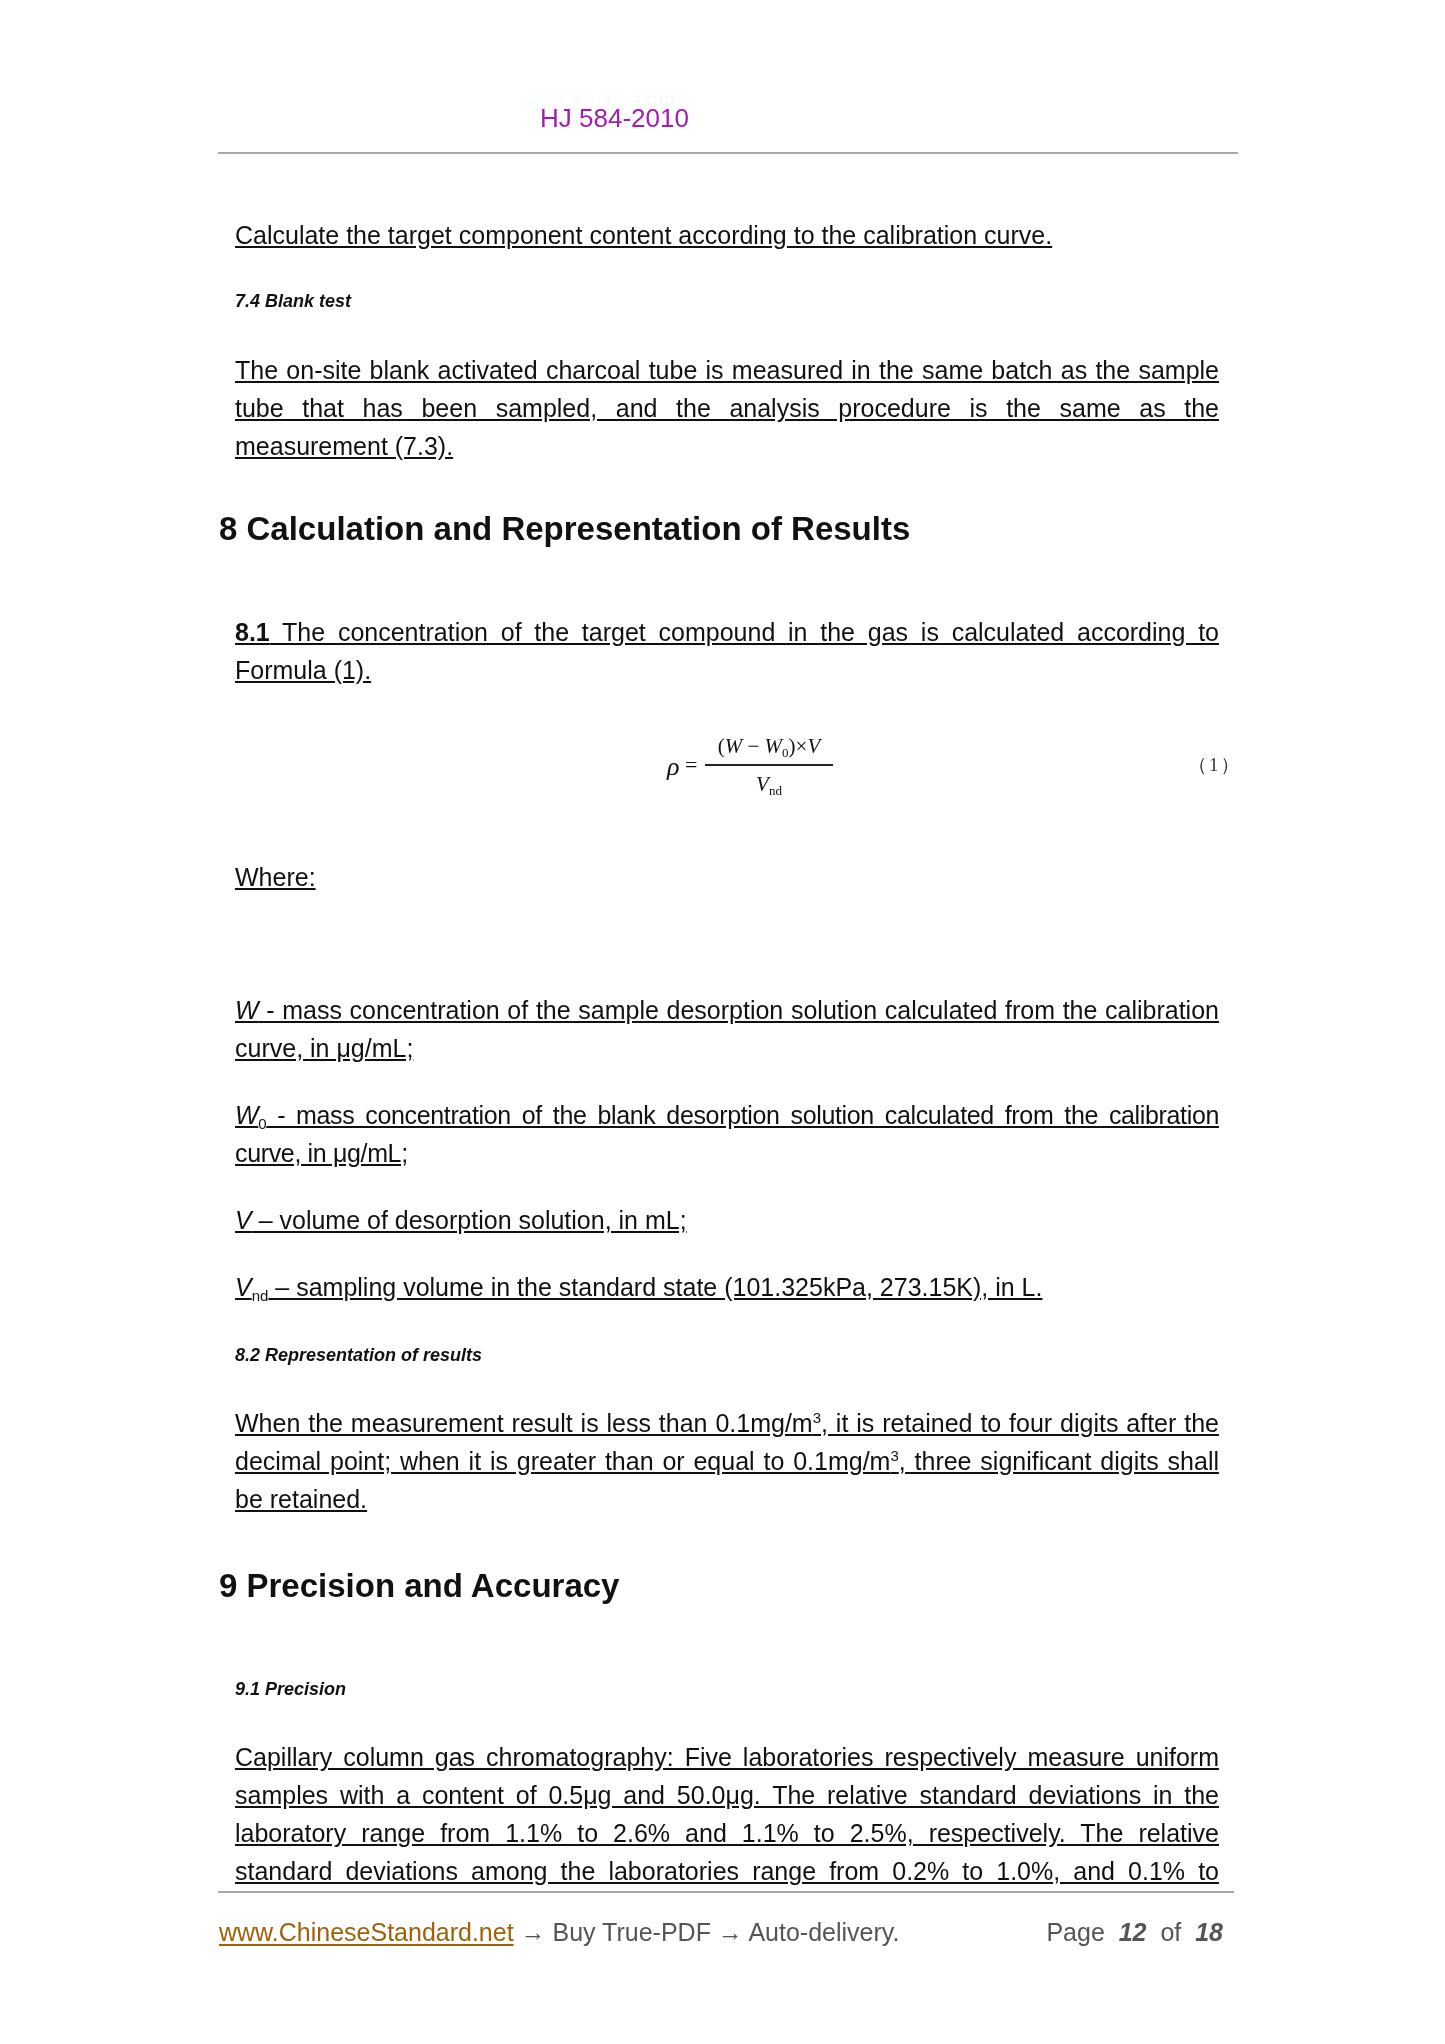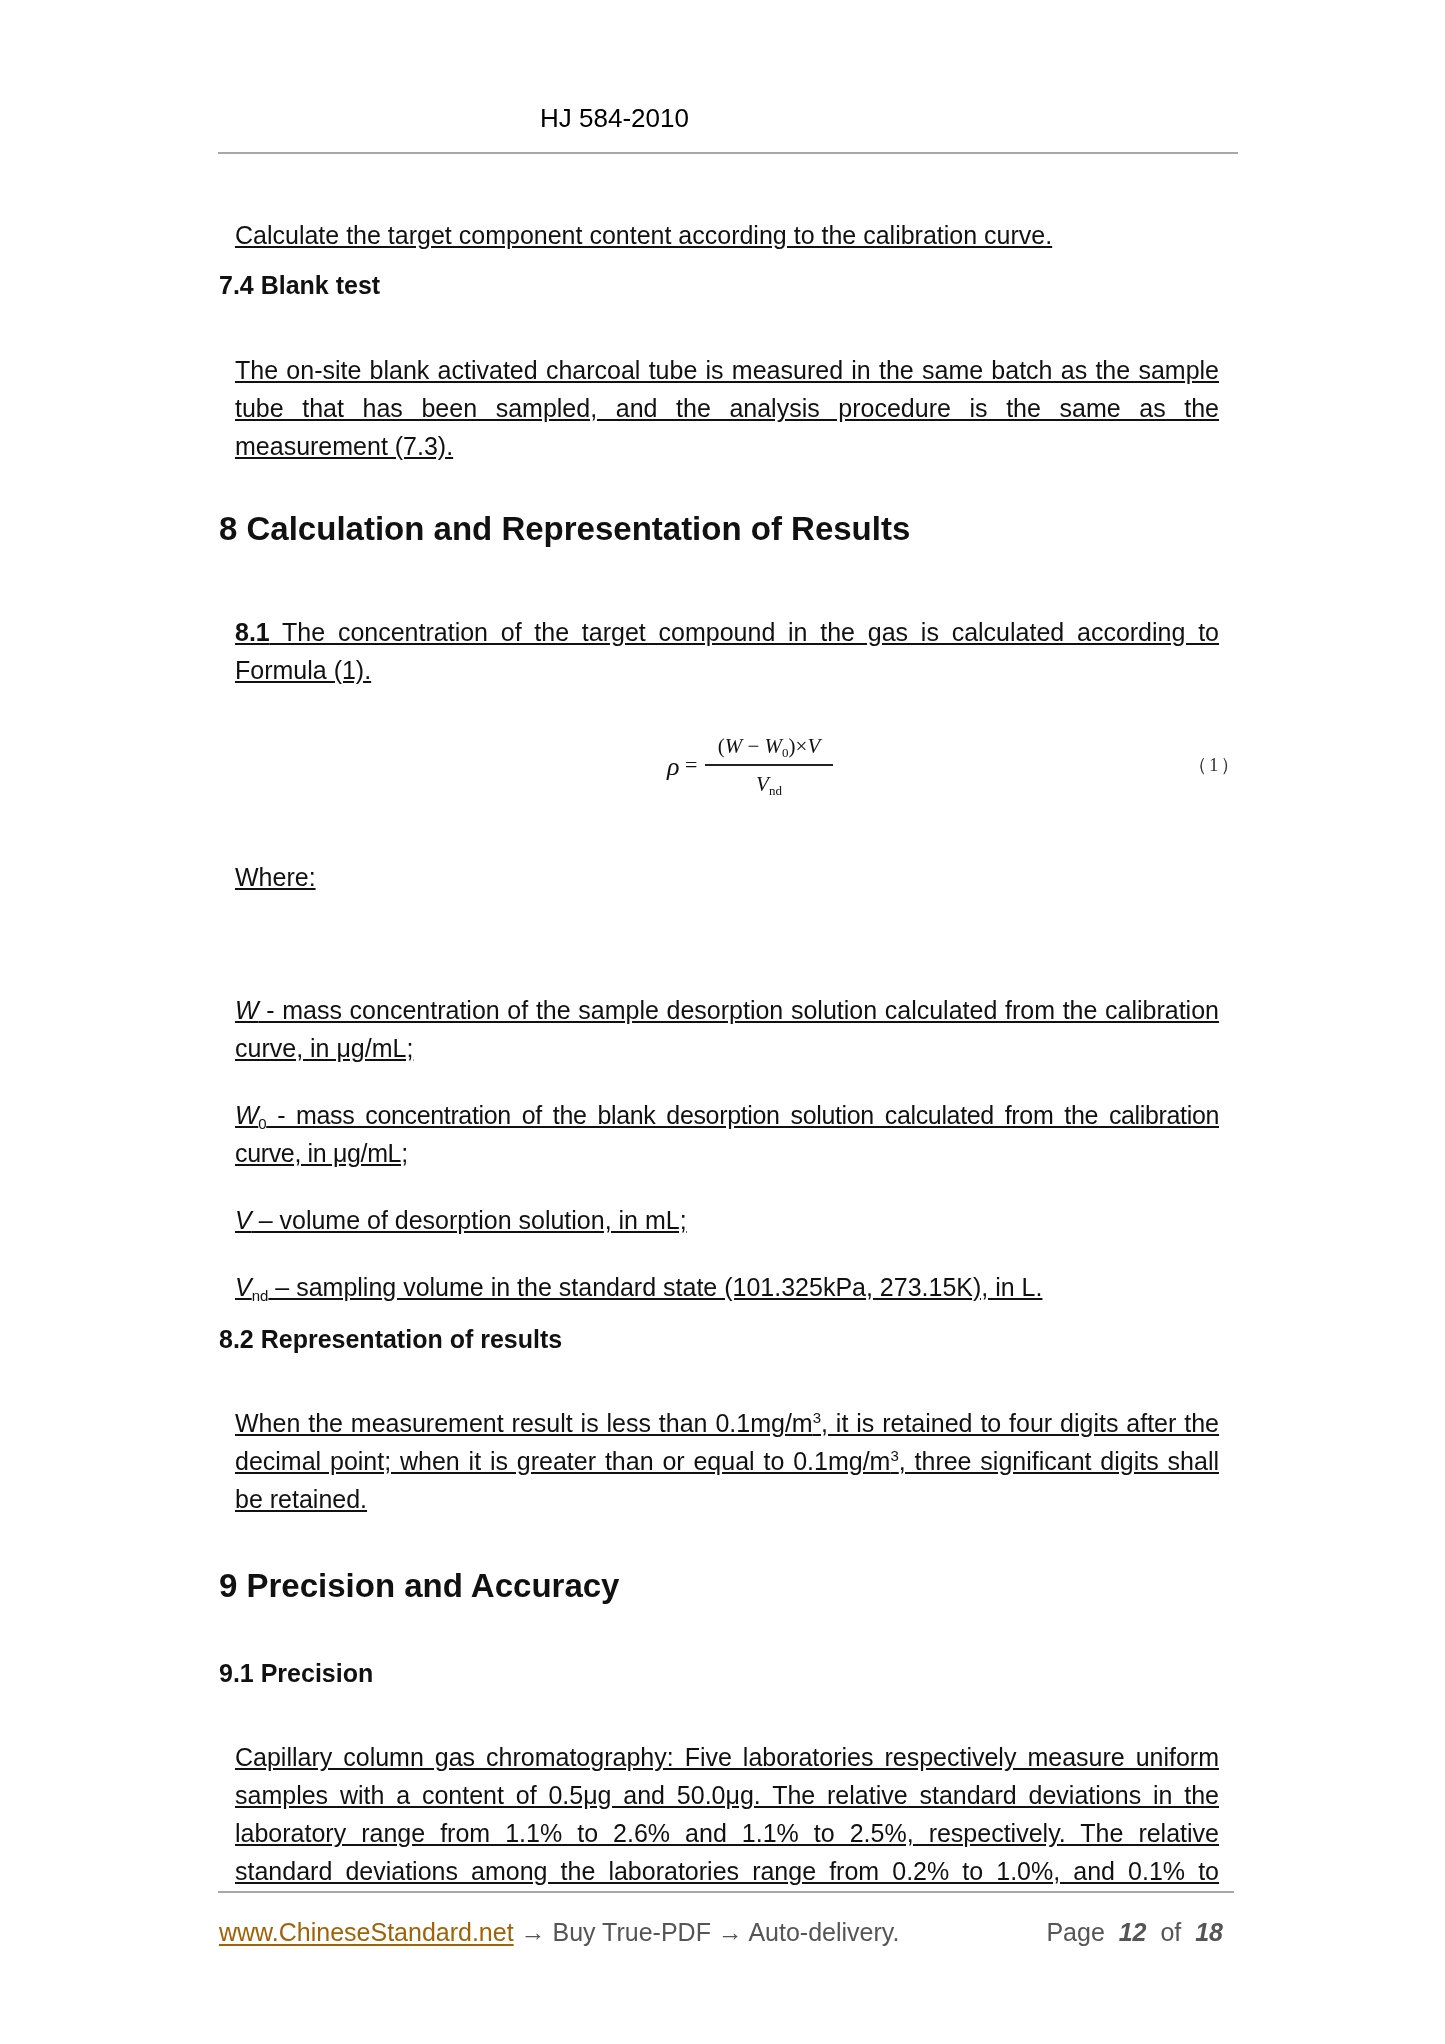--- a/index.html
+++ b/index.html
@@ -1,23 +1,23 @@
 <!DOCTYPE html>
 <html><head>
 <meta charset="utf-8">
 <style>
   html, body { margin: 0; padding: 0; background: #ffffff; }
   body { width: 1445px; height: 2044px; position: relative; overflow: hidden;
          font-family: "Liberation Sans", sans-serif; color: #111; }
   .page { position: absolute; left: 0; top: 0; width: 1445px; height: 2044px; }
   .header-title { position: absolute; top: 103px; left: 0; width: 1229px; text-align: center;
-                  font-size: 26px; color: #000000; }
+                  font-size: 26px; color: #a21caf; }
   .header-rule { position: absolute; top: 152px; left: 218px; width: 1020px; height: 2px; background: #a8a8a8; }
   p { margin: 16px; font-size: 25px; line-height: 38px; text-align: justify; text-decoration: underline; }
-  .h2 { font-size: 25px; font-weight: bold; line-height: 38px; margin: 0; }
+  .h2 { font-size: 18px; font-weight: bold; line-height: 38px; margin: 16px; font-style: italic; }
   .h1 { font-size: 33px; font-weight: bold; line-height: 48px; margin: 0; }
   .block { position: absolute; left: 219px; width: 1016px; }
   .formula { position: absolute; top: 730px; left: 655px; height: 80px; font-family: "Liberation Serif", serif; }
   .rho { position: absolute; left: 12px; top: 22px; font-size: 26px; font-style: italic; }
   .eq { position: absolute; left: 30px; top: 22px; font-size: 22px; }
   .frac { position: absolute; left: 50px; top: 0; width: 128px; text-align: center; }
   .num { font-size: 21px; height: 32px; line-height: 32px; white-space: nowrap; }
   .num i, .den i { font-style: italic; }
   .fbar { height: 1.5px; background: #222; margin: 2px 0; }
   .den { font-size: 21px; height: 32px; line-height: 32px; }

